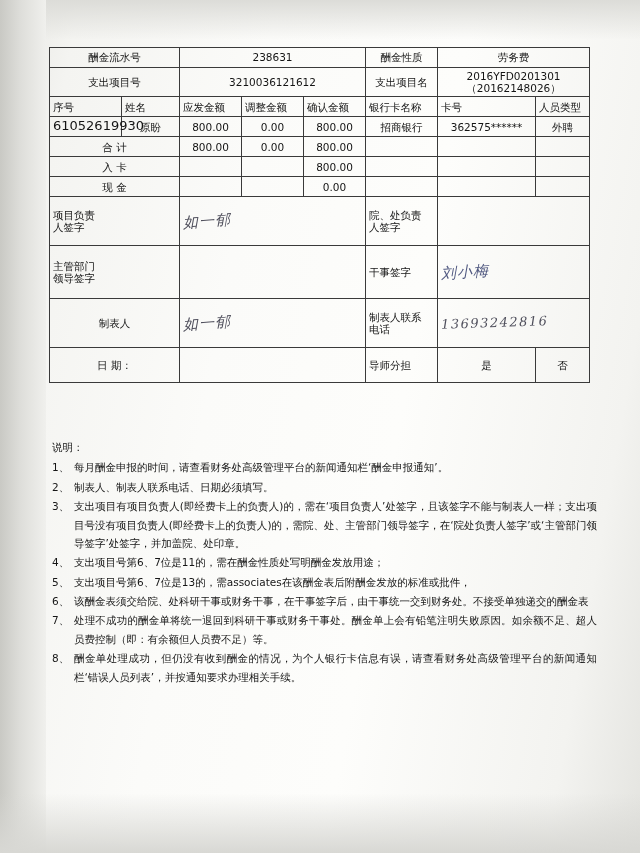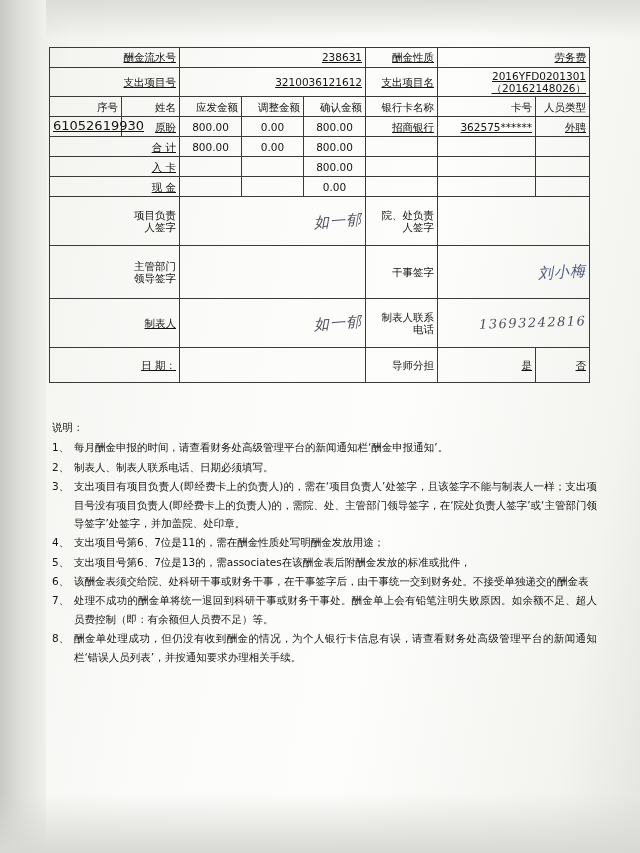--- a/index.html
+++ b/index.html
@@ -46,23 +46,23 @@
   table.form td{
     border:1px solid #3a3a3a;
     font-size:10.5px;
     line-height:1.15;
     padding:2px 3px;
     height:15px;
     vertical-align:middle;
     color:#141414;
     font-family:"DejaVu Sans","Liberation Sans",sans-serif;
   }
-  .c{text-align:right;}
+  .c{text-align:left;}
   .r{text-align:center;}
-  .l{text-align:right;text-decoration:underline;}
+  .l{text-align:center;}
   .sig-cell{height:40px;vertical-align:middle;}
   .two-line{line-height:1.35;}
 
   
   .hand{
     font-family:"DejaVu Serif","Liberation Serif",serif;
     font-style:italic;
     color:#2a2a3a;
     font-size:15px;
     letter-spacing:1px;
@@ -70,21 +70,21 @@
     display:inline-block;
     opacity:.82;
   }
   .hand.blue{color:#2b3566;}
   .hand.num{font-size:13px;letter-spacing:1.5px;transform:rotate(-2deg);}
 
   
   .notes{
     position:absolute;
     left:52px;
-    top:418px;
+    top:438px;
     width:545px;
     font-size:10.5px;
     line-height:1.75;
     color:#161616;
     font-family:"DejaVu Sans","Liberation Sans",sans-serif;
   }
   .notes .title{margin-bottom:2px;}
   .notes .item{
     display:flex;
     margin-bottom:1px;

